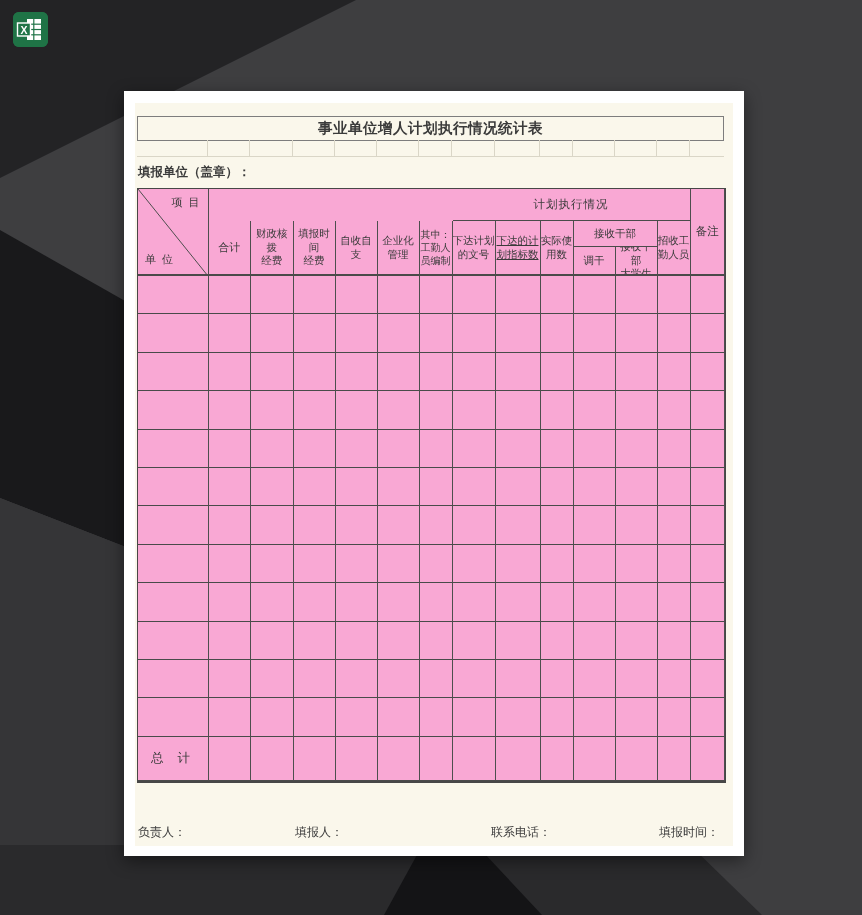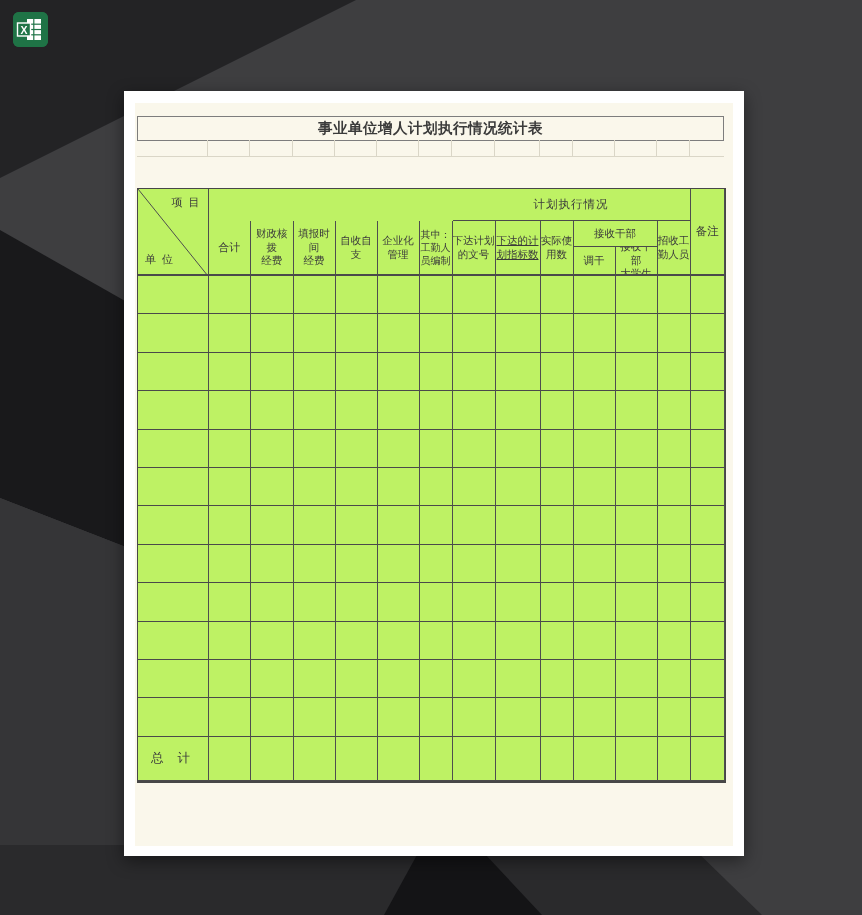--- a/index.html
+++ b/index.html
@@ -24,21 +24,21 @@
   .sheet-title{font-size:14.5px;font-weight:bold;color:#3B3B3B;letter-spacing:0.5px;}
   
   .spacer{position:absolute;left:2px;top:37px;width:587px;height:16px;display:grid;
     grid-template-columns:70.5px 42.5px 42.5px 42px 42px 42px 33px 43px 45px 33px 42px 42px 33px 34.5px;
     border-bottom:1px solid #DAD6C7;}
   .sc{border-right:1px solid #DAD6C7;}
   .sc:last-child{border-right:none;}
   .fill-unit{position:absolute;left:3px;top:53px;height:32px;display:flex;align-items:center;
     font-size:12.5px;font-weight:bold;color:#3B3B3B;}
   
-  .tbl{position:absolute;left:2px;top:85px;display:grid;background:#bef264;
+  .tbl{position:absolute;left:2px;top:85px;display:grid;background:#f9a8d4;
     grid-template-columns:70.5px 42.5px 42.5px 42px 42px 42px 33px 43px 45px 33px 42px 42px 33px 34.5px;
     grid-template-rows:32px 26px 29px repeat(12,38.4px) 44px;
     border:1.5px solid #474747;border-bottom-width:2px;}
   .c{border-right:1px solid #4E4E4E;border-bottom:1.5px solid #4A4A4A;
     display:flex;align-items:center;justify-content:center;text-align:center;
     font-size:10.5px;line-height:1.3;color:#3B3B3B;white-space:pre-line;overflow:hidden;}
   .hb{border-bottom-width:2px;}           
   .grp{font-size:11.5px;letter-spacing:1px;}
   .diag{position:relative;}
   .diag svg{position:absolute;left:0;top:0;}
@@ -95,20 +95,21 @@
         <div class="sc"></div>
         <div class="sc"></div>
         <div class="sc"></div>
         <div class="sc"></div>
         <div class="sc"></div>
         <div class="sc"></div>
         <div class="sc"></div>
         <div class="sc"></div>
       </div>
 
+    <div class="fill-unit">填报单位（盖章）：</div>
 
     <div class="tbl" id="tbl">
 
       <div class="c hb diag" style="grid-area:1/1/4/2;">
         <svg width="70" height="87" viewBox="0 0 70 87">
             <line x1="0" y1="0" x2="70" y2="87" stroke="#4E4E4E" stroke-width="1"></line>
           </svg>
         <span class="tr">项  目</span>
         <span class="bl">单  位</span>
       </div>
@@ -318,15 +319,21 @@
         <div class="c" style="grid-area: 16 / 7;"></div>
         <div class="c" style="grid-area: 16 / 8;"></div>
         <div class="c" style="grid-area: 16 / 9;"></div>
         <div class="c" style="grid-area: 16 / 10;"></div>
         <div class="c" style="grid-area: 16 / 11;"></div>
         <div class="c" style="grid-area: 16 / 12;"></div>
         <div class="c" style="grid-area: 16 / 13;"></div>
         <div class="c" style="grid-area: 16 / 14;"></div>
       </div>
 
+    <div class="sheet-footer">
+      <span style="left:3px;">负责人：</span>
+      <span style="left:160px;">填报人：</span>
+      <span style="left:356px;">联系电话：</span>
+      <span style="left:524px;">填报时间：</span>
+    </div>
 
   </div>
 </div>
 
 </body></html>

